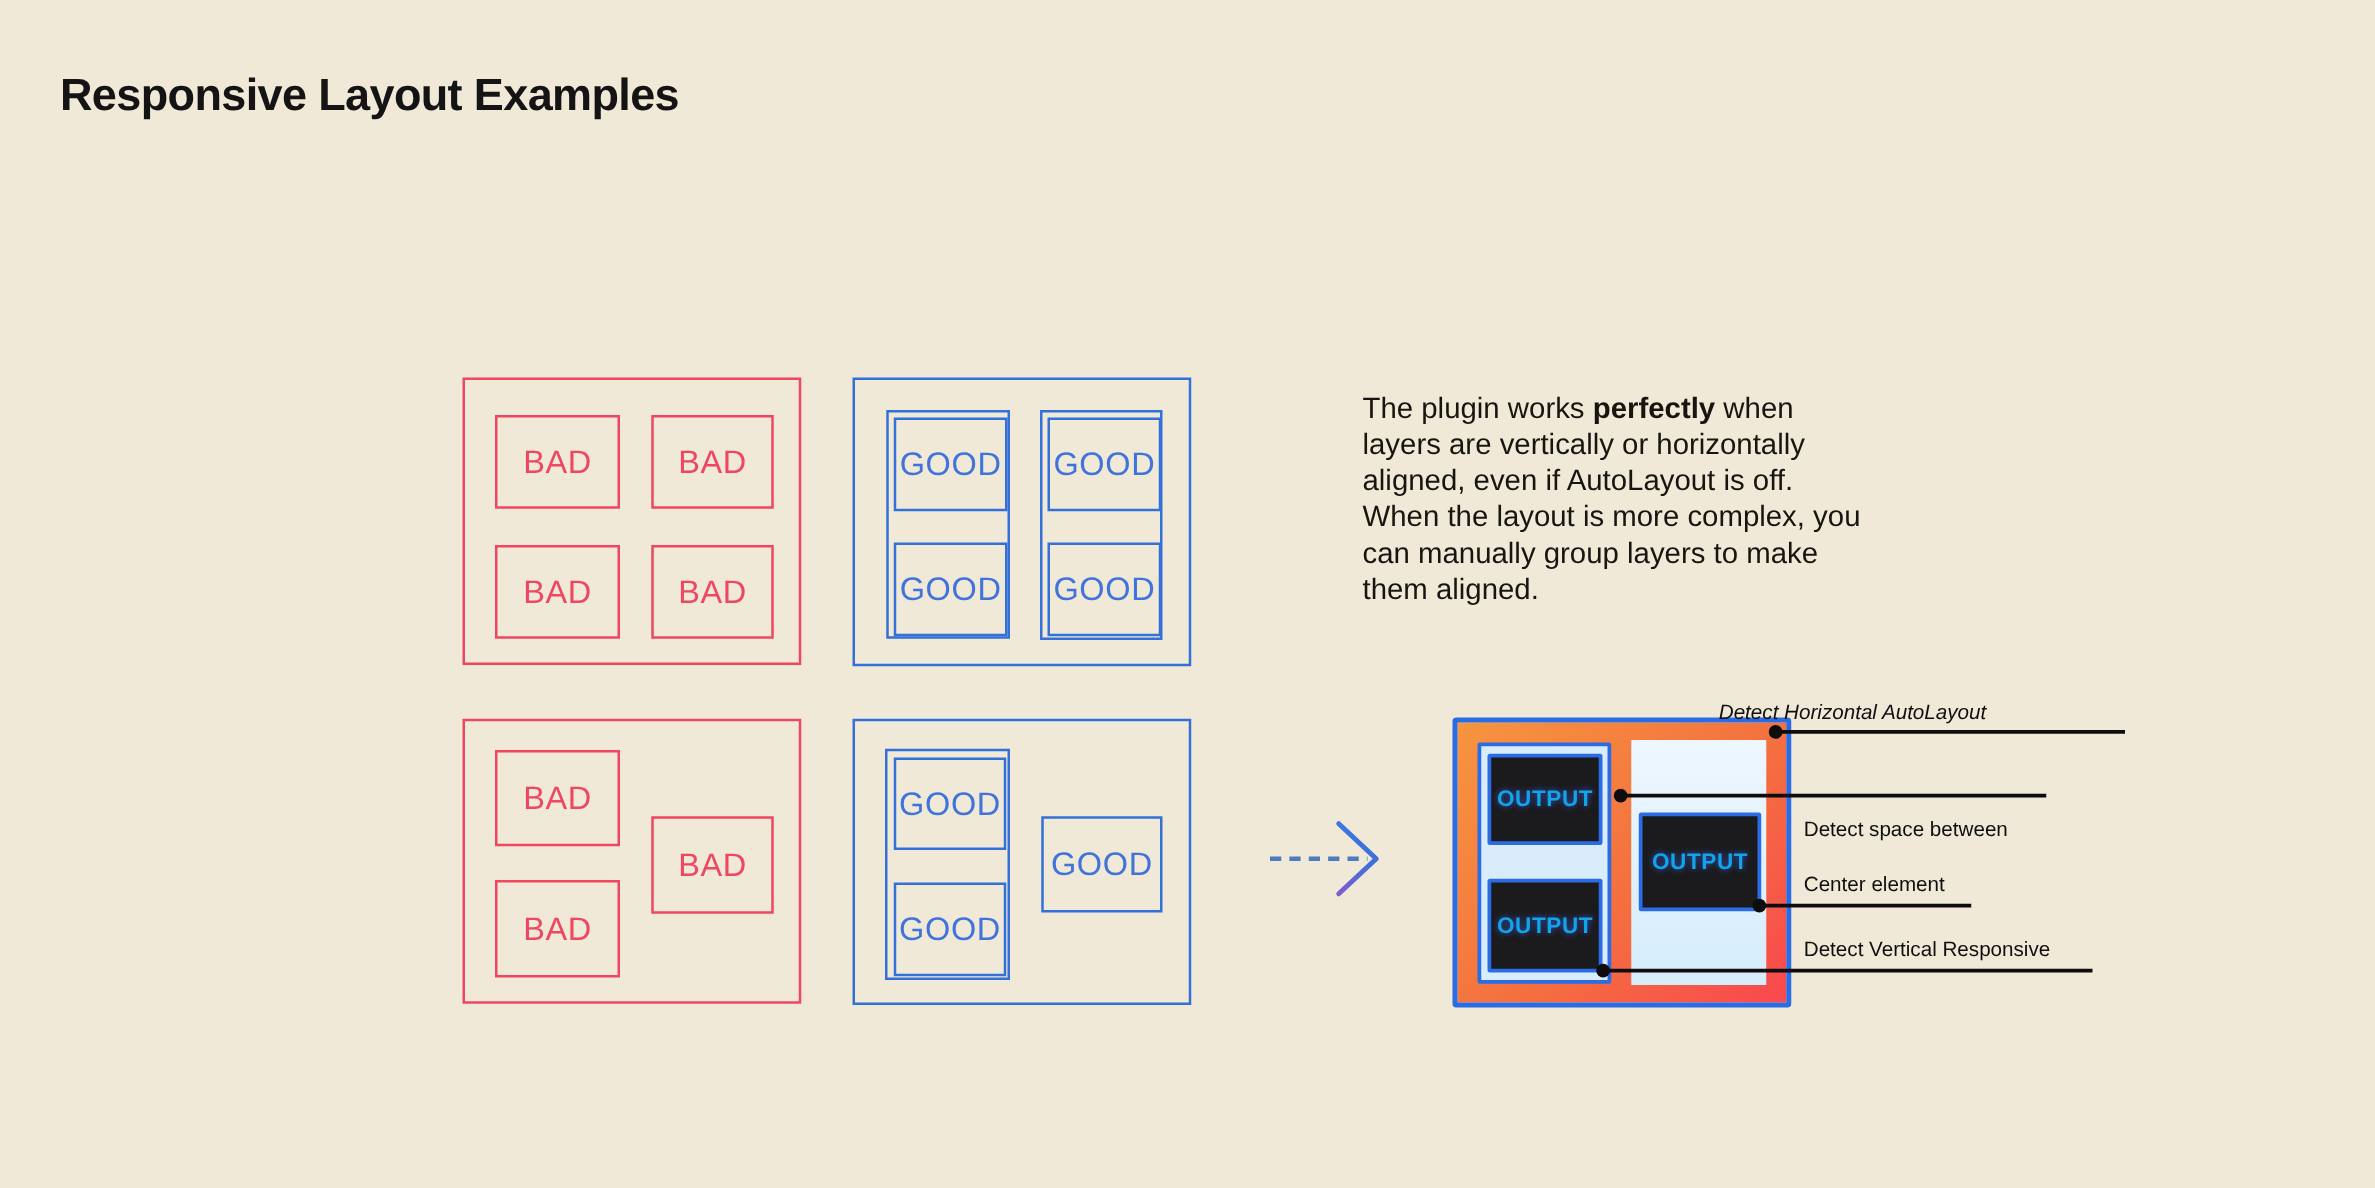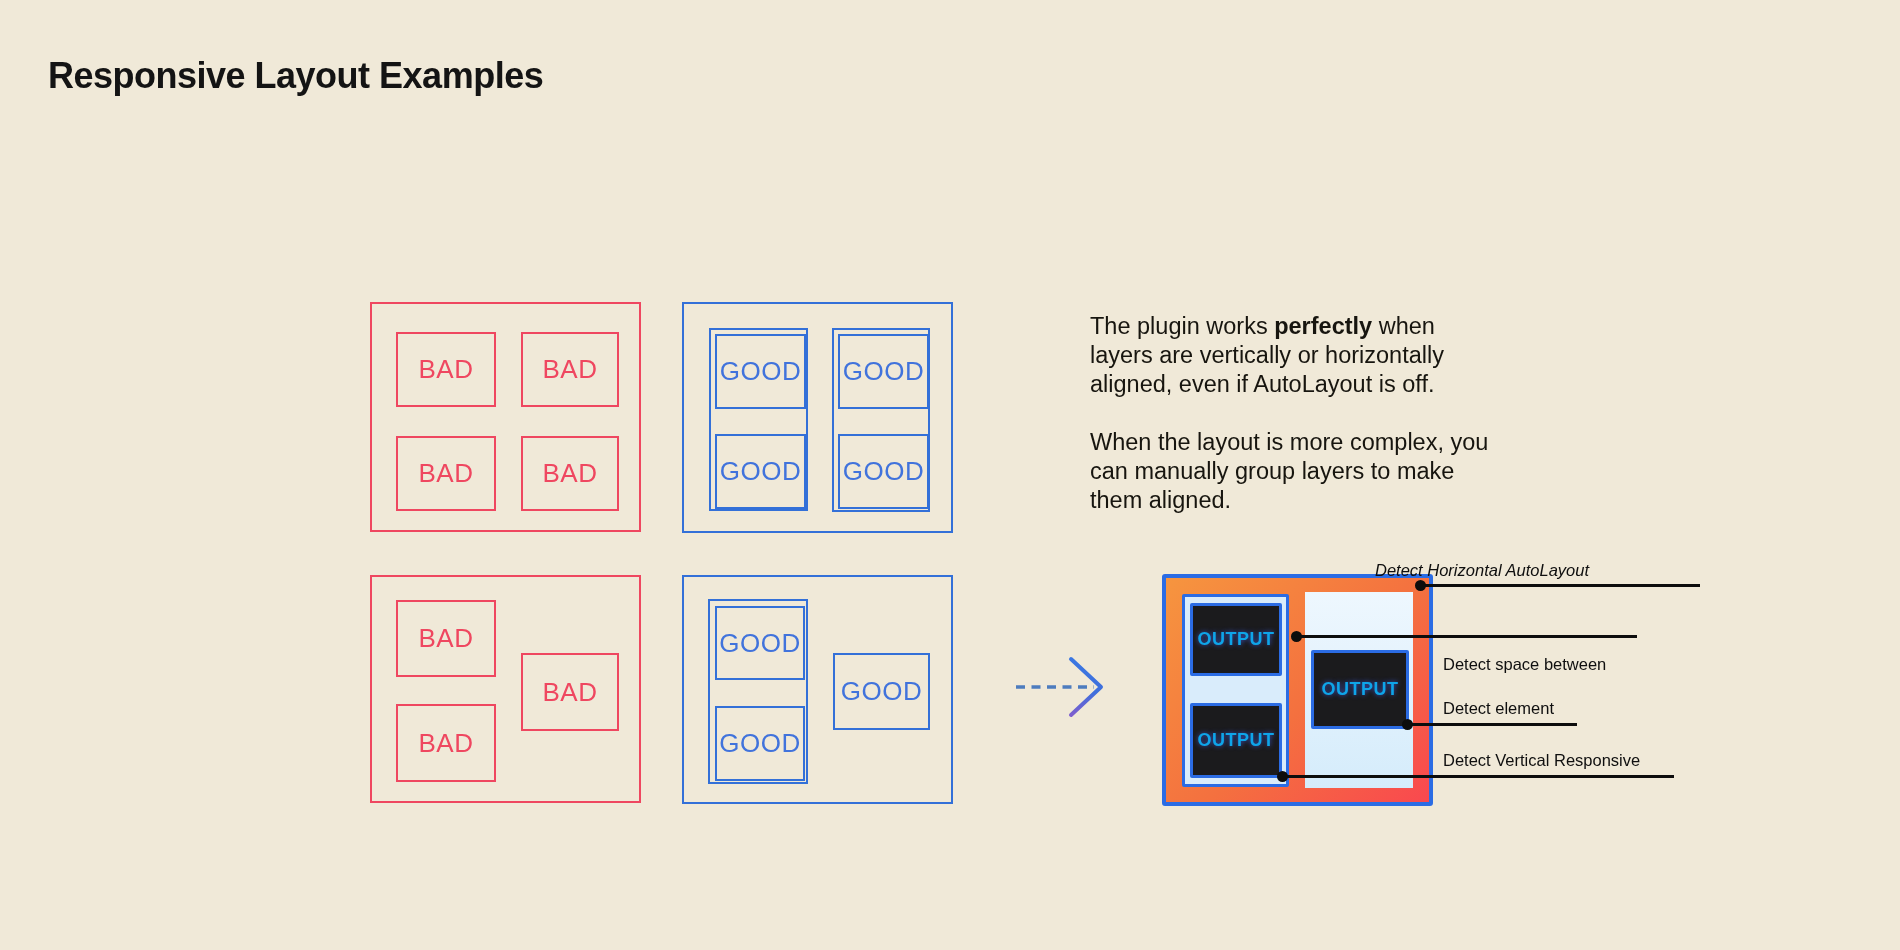--- a/index.html
+++ b/index.html
@@ -93,21 +93,21 @@
   #ann-line-4 { left:1282px; top:775px; width:392px; }
   #ann-dot-4  { left:1277px; top:771px; }
   #ann-label-4{ left:1443px; top:751px; }
 
   
   .description {
     position:absolute; left:1090px; top:312px; width:480px;
     font-size:23.5px; line-height:29px; color:#17150f;
   }
   .description p { white-space:pre-line; }
-  .description p + p { margin-top:29px; }
+  .description p + p { }
   .description b { font-weight:bold; }
 </style>
 </head>
 <body>
 
 <div class="canvas">
 
   <h1 class="title">Responsive Layout Examples</h1>
 
   <div id="bad-grid" class="panel red-line" style="left:370px; top:302px; width:271px; height:230px;">
@@ -210,19 +210,19 @@
   <div id="ann-line-1" class="ann-line"></div>
   <div id="ann-dot-1" class="ann-dot"></div>
   <div id="ann-label-1" class="ann-label">Detect Horizontal AutoLayout</div>
 
   <div id="ann-line-2" class="ann-line"></div>
   <div id="ann-dot-2" class="ann-dot"></div>
   <div id="ann-label-2" class="ann-label">Detect space between</div>
 
   <div id="ann-line-3" class="ann-line"></div>
   <div id="ann-dot-3" class="ann-dot"></div>
-  <div id="ann-label-3" class="ann-label">Detect element</div>
+  <div id="ann-label-3" class="ann-label">Center element</div>
 
   <div id="ann-line-4" class="ann-line"></div>
   <div id="ann-dot-4" class="ann-dot"></div>
   <div id="ann-label-4" class="ann-label">Detect Vertical Responsive</div>
 
 </div>
 
 </body></html>

